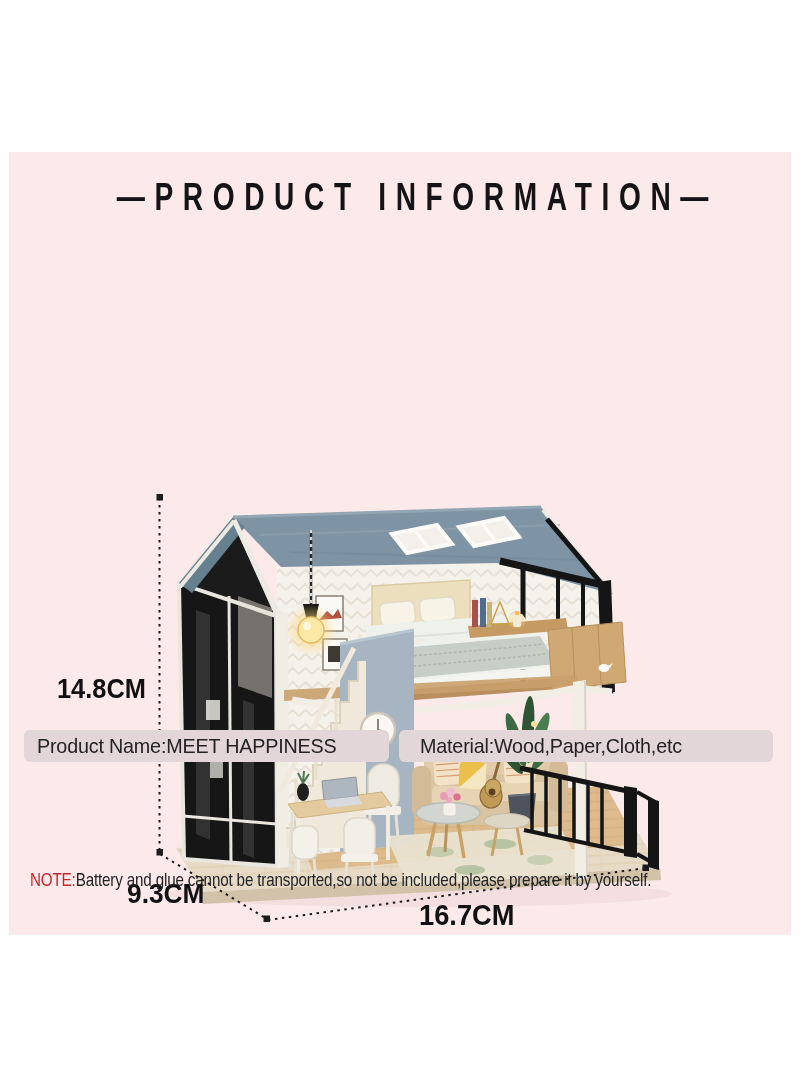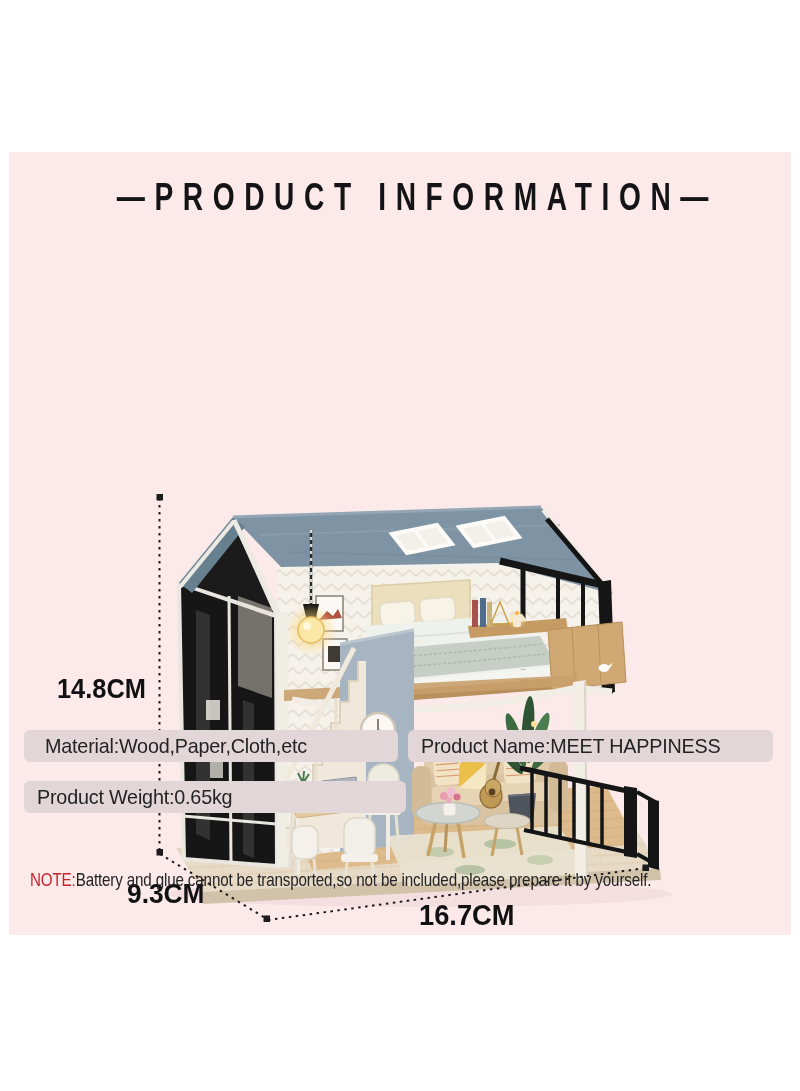--- a/index.html
+++ b/index.html
@@ -325,31 +325,28 @@
       </g>
     </svg>
 
     <div id="dim-height" class="dim-label">14.8CM</div>
     <div id="dim-depth" class="dim-label">9.3CM</div>
     <div id="dim-width" class="dim-label">16.7CM</div>
   </div>
 
   <div id="specs">
     <div class="spec-row">
+      <div class="spec-box left">
+        <span>Product Name:MEET HAPPINESS</span>
+      </div>
       <div class="spec-box right">
         <span>Material:Wood,Paper,Cloth,etc</span>
       </div>
-      <div class="spec-box left">
-        <span>Product Name:MEET HAPPINESS</span>
-      </div>
     </div>
     <div class="spec-row">
-      <div class="spec-box left">
-        <span>Product Weight:0.65kg</span>
-      </div>
     </div>
     <div class="spec-row">
     </div>
   </div>
 
   <div id="note">
     <span class="wrap">
       <span class="red">NOTE:</span><span class="black">Battery and glue cannot be transported,so not be included,please prepare it by yourself.</span>
     </span>
   </div>

